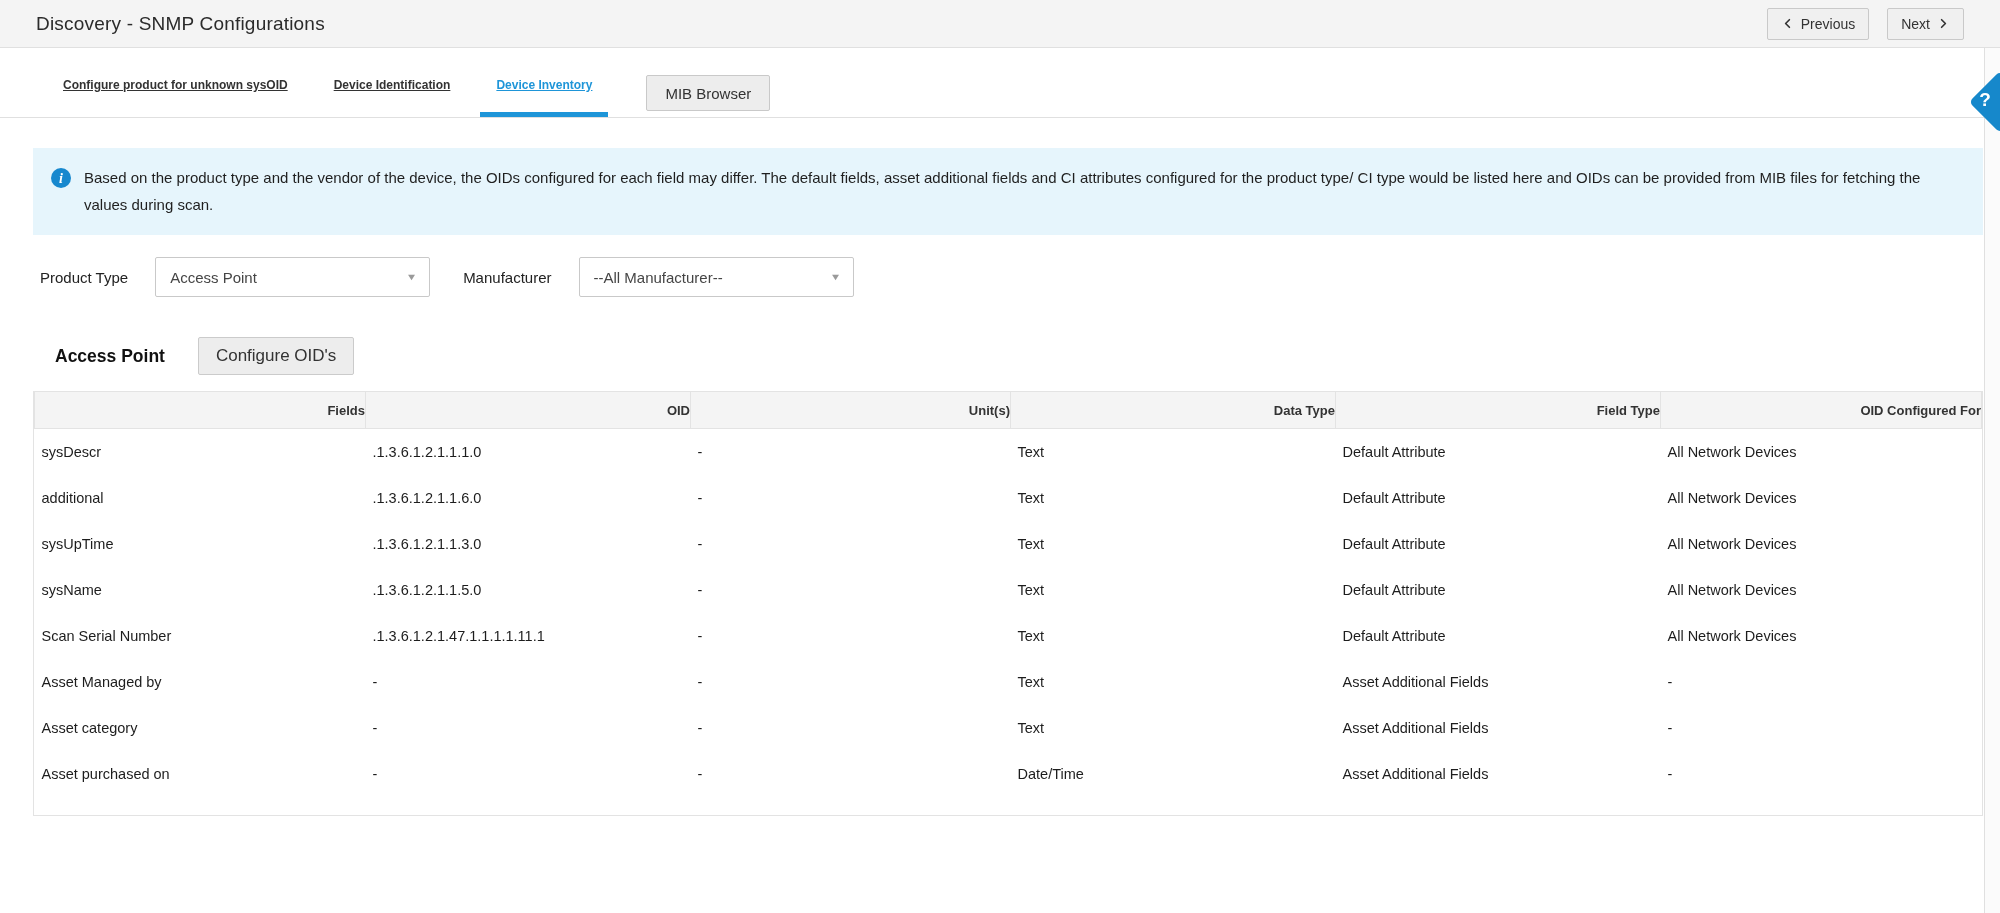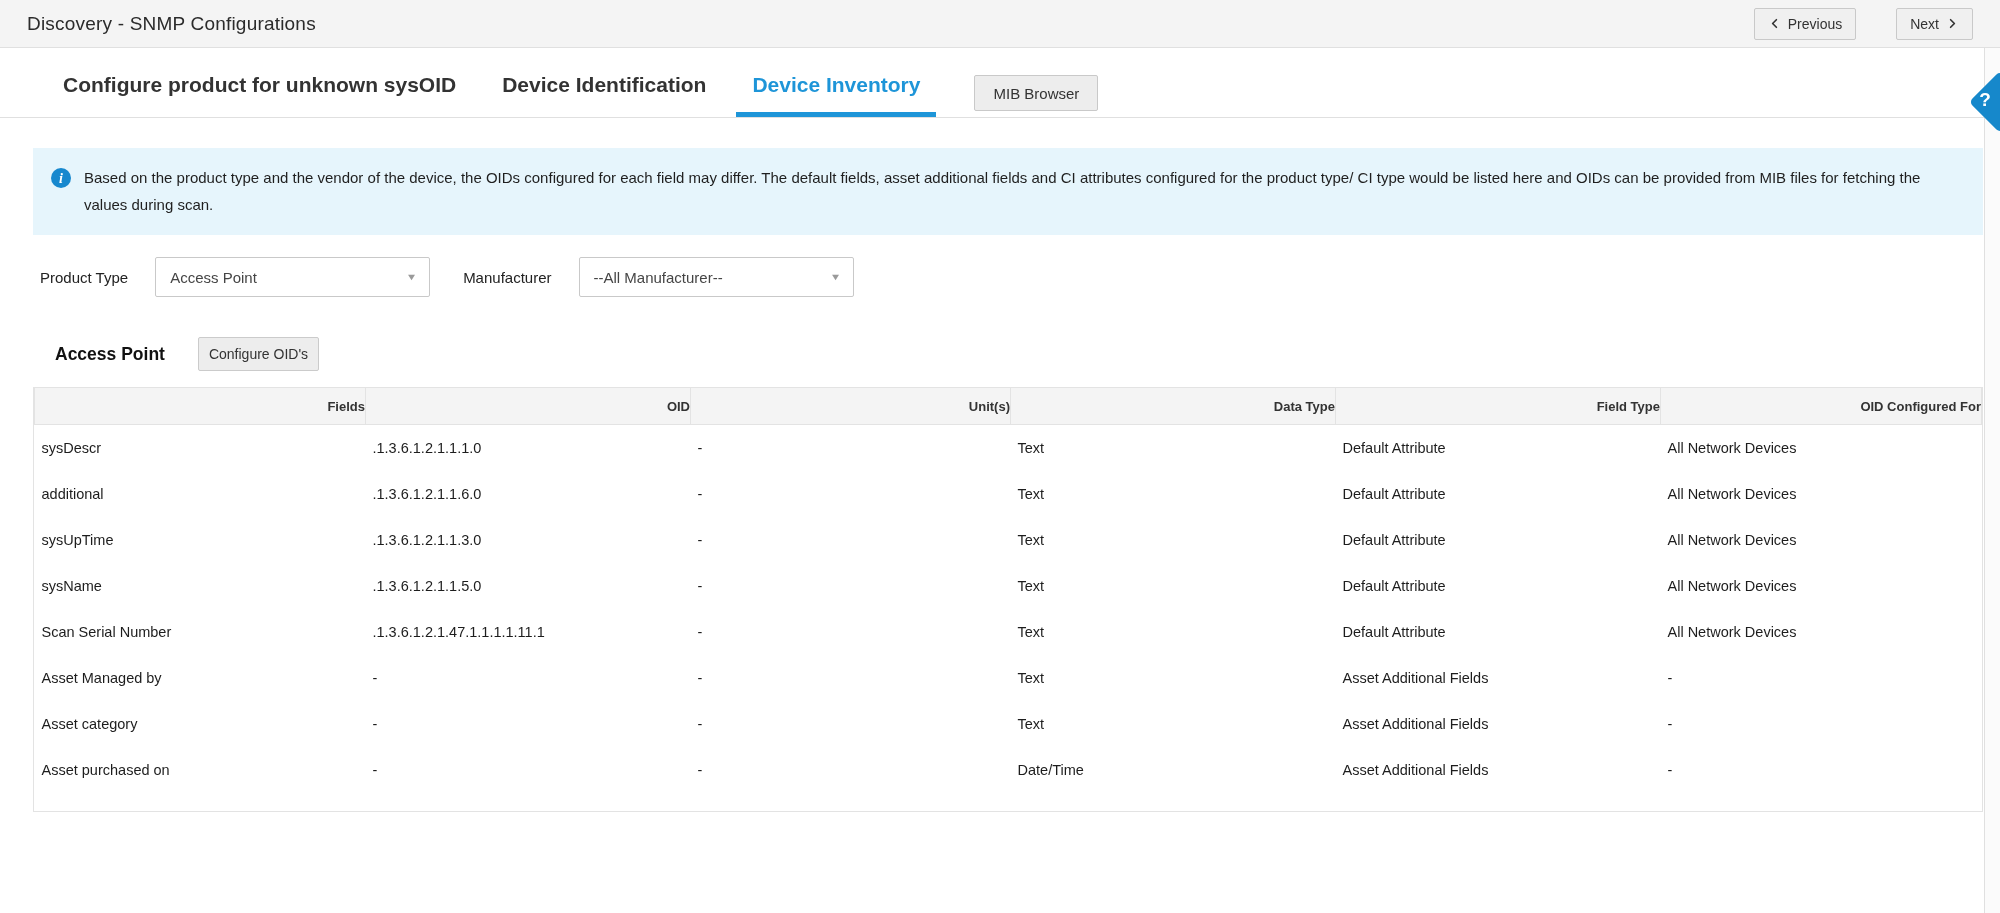--- a/index.html
+++ b/index.html
@@ -5,41 +5,42 @@
   * { box-sizing: border-box; }
   html,body { margin:0; padding:0; }
   body {
     width:2000px; height:913px; position:relative; overflow:hidden;
     background:#ffffff; font-family:"Liberation Sans", sans-serif; color:#222;
   }
 
   
   .topbar {
     height:48px; background:#f4f4f4; border-bottom:1px solid #e0e0e0;
-    display:flex; align-items:center; padding:0 27px;
+    display:flex; align-items:center; padding:0 36px;
   }
   .page-title { font-size:19px; font-weight:500; color:#2b2b2b; flex:1; letter-spacing:.2px; }
-  .nav-buttons { display:flex; gap:40px; }
+  .nav-buttons { display:flex; gap:18px; }
   .nav-btn {
     display:inline-flex; align-items:center; gap:7px;
     background:#f0f0f0; border:1px solid #c9c9c9; border-radius:2px;
     padding:7px 13px; font-size:14px; color:#333; cursor:pointer;
     font-family:inherit;
   }
   .nav-btn svg { display:block; }
 
   
   .tabbar {
     height:70px; border-bottom:1px solid #e0e0e0; background:#fff;
     display:flex; align-items:stretch; padding-left:47px; position:relative;
   }
   .tab {
     display:flex; align-items:center; padding:10px 16px 0 16px; margin-right:14px;
-    font-size:21px; font-weight:bold; color:#333; cursor:pointer;
+    font-size:12px; font-weight:bold; color:#333; cursor:pointer;
     border-bottom:5px solid transparent;
+    text-decoration:underline;
   }
   .tab.active { color:#1e95d8; border-bottom-color:#1e95d8; }
   .mib-btn {
     align-self:flex-start; margin-top:27px; margin-left:24px; height:36px;
     background:#ededed; border:1px solid #c9c9c9; border-radius:2px;
     padding:0 18px; font-size:15px; color:#333; cursor:pointer; font-family:inherit;
   }
 
   
   .help-tab {
@@ -84,21 +85,21 @@
     font-size:9px; color:#9a9a9a;
   }
   .sel1 { margin-left:27px; }
   .lbl2 { margin-left:33px; }
   .sel2 { margin-left:27px; }
 
   .section-row { margin-top:40px; display:flex; align-items:center; padding-left:22px; }
   .section-title { font-size:17.5px; font-weight:bold; color:#111; }
   .configure-btn {
     margin-left:33px; background:#ededed; border:1px solid #cbcbcb; border-radius:2px;
-    padding:8px 10px; font-size:14px; color:#333; cursor:pointer; font-family:inherit;
+    padding:8px 17px; font-size:17px; color:#333; cursor:pointer; font-family:inherit;
   }
 
   
   .table-wrap {
     margin-top:16px; border:1px solid #e3e3e3; border-top:none; padding-bottom:18px;
   }
   table { width:100%; border-collapse:collapse; table-layout:fixed; }
   col.c1{width:331px;} col.c2{width:325px;} col.c3{width:320px;}
   col.c4{width:325px;} col.c5{width:325px;}
   thead th {

